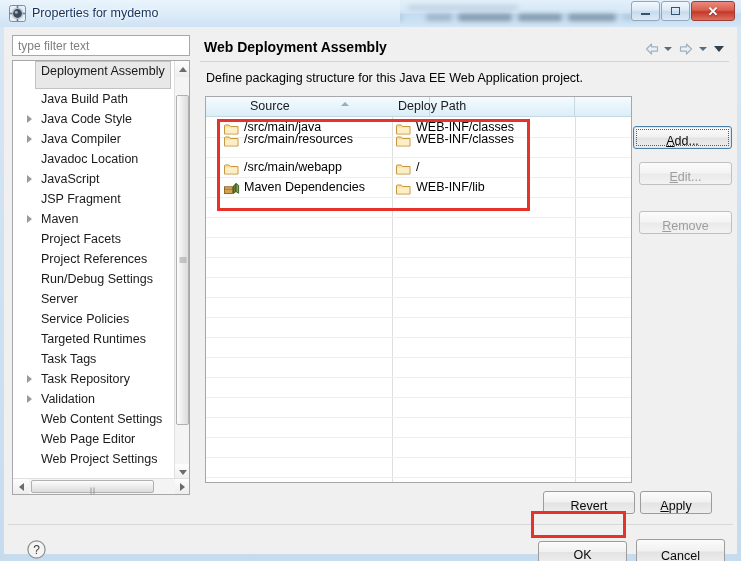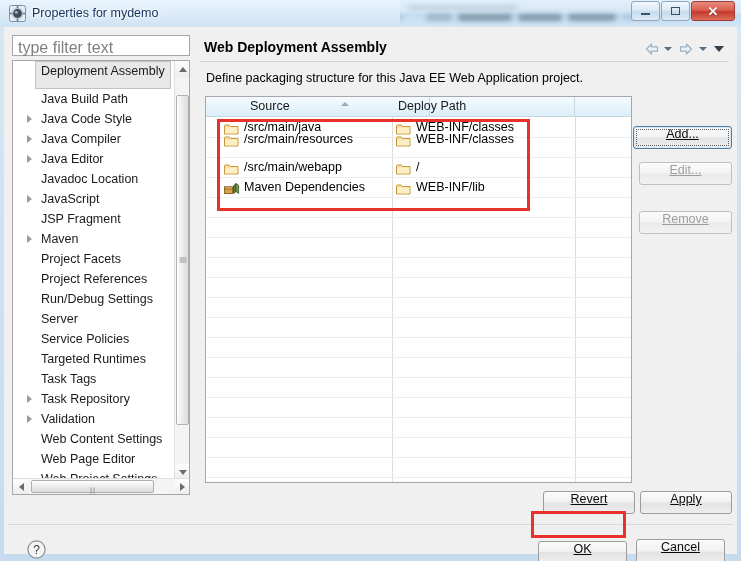--- a/index.html
+++ b/index.html
@@ -71,21 +71,21 @@
     width: 733px; height: 527px;
     background: #f0f0f0;
   }
 
   
   #filter-box {
     position: absolute; left: 8px; top: 8px; width: 178px; height: 21px;
     border: 1px solid #a7a6aa; background: #ffffff;
   }
   #filter-text {
-    position: absolute; left: 5px; top: 3px; font-size: 16px; color: #808080;
+    position: absolute; left: 5px; top: 3px; font-size: 12px; color: #808080;
   }
   #tree-frame {
     position: absolute; left: 8px; top: 33px; width: 178px; height: 435px;
     border: 1px solid #a7a6aa; background: #ffffff; overflow: hidden;
   }
   #tree-list { position: absolute; left: 0; top: 0; width: 163px; }
   .tree-item {
     position: relative; height: 20px; line-height: 20px;
     font-size: 12.5px; color: #1a1a1a; white-space: nowrap;
     padding-left: 28px; cursor: default;
@@ -227,36 +227,36 @@
   }
   #annot-table { left: 217px; top: 119px; width: 313px; height: 92px; }
   #annot-ok    { left: 531px; top: 511px; width: 95px; height: 27px; }
 
   
   .btn {
     position: absolute;
     border: 1px solid #9c9c9c; border-radius: 3px;
     background: linear-gradient(to bottom,#fbfbfb 0%,#f1f1f1 48%,#e3e3e3 52%,#eeeeee 100%);
     font-size: 12.5px; color: #0a0a0a;
-    display: flex; align-items: flex-start; justify-content: center;
-    cursor: default; font-family: "Liberation Sans", sans-serif; text-decoration: underline;
+    display: flex; align-items: flex-end; justify-content: center;
+    cursor: default; font-family: "Liberation Sans", sans-serif;
   }
   .btn.disabled { color: #9d9d9d;
     background: linear-gradient(to bottom,#fbfbfb 0%,#f4f4f4 48%,#eaeaea 52%,#f2f2f2 100%);
     border-color: #c0c0c0; }
   .btn.focused { border-color: #4b7fa8; box-shadow: inset 0 0 0 1px #d9e7f2; }
   .focus-dots {
     position: absolute; left: 2px; top: 2px; right: 2px; bottom: 2px;
     border: 1px dotted #5c5c5c;
   }
   #btn-add    { left: 629px; top: 99px;  width: 99px; height: 23px; }
   #btn-edit   { left: 635px; top: 135px; width: 93px; height: 23px; }
   #btn-remove { left: 635px; top: 184px; width: 93px; height: 23px; }
   #btn-revert { left: 539px; top: 464px; width: 92px; height: 23px; }
-  #btn-apply  { left: 636px; top: 464px; width: 92px; height: 23px; }
+  #btn-apply  { left: 636px; top: 464px; width: 72px; height: 23px; }
   #btn-ok     { left: 534px; top: 514px; width: 89px; height: 22px; }
   #btn-cancel { left: 632px; top: 512px; width: 89px; height: 25px; }
   .ul { text-decoration: underline; }
 
   
   #footer-rule {
     position: absolute; left: 4px; top: 497px; width: 725px; height: 1px;
     background: #d8d8d8;
   }
   #help-icon {
@@ -317,21 +317,20 @@
     <div id="filter-box">
       <div id="filter-text">type filter text</div>
     </div>
 
     <div id="tree-frame">
       <div id="tree-list">
         <div class="tree-item selected"><span>Deployment Assembly</span></div>
         <div class="tree-item"><span>Java Build Path</span></div>
         <div class="tree-item"><span class="tree-arrow"></span><span>Java Code Style</span></div>
         <div class="tree-item"><span class="tree-arrow"></span><span>Java Compiler</span></div>
-        <div class="tree-item"><span class="tree-arrow"></span><span>Java Editor</span></div>
         <div class="tree-item"><span>Javadoc Location</span></div>
         <div class="tree-item"><span class="tree-arrow"></span><span>JavaScript</span></div>
         <div class="tree-item"><span>JSP Fragment</span></div>
         <div class="tree-item"><span class="tree-arrow"></span><span>Maven</span></div>
         <div class="tree-item"><span>Project Facets</span></div>
         <div class="tree-item"><span>Project References</span></div>
         <div class="tree-item"><span>Run/Debug Settings</span></div>
         <div class="tree-item"><span>Server</span></div>
         <div class="tree-item"><span>Service Policies</span></div>
         <div class="tree-item"><span>Targeted Runtimes</span></div>

